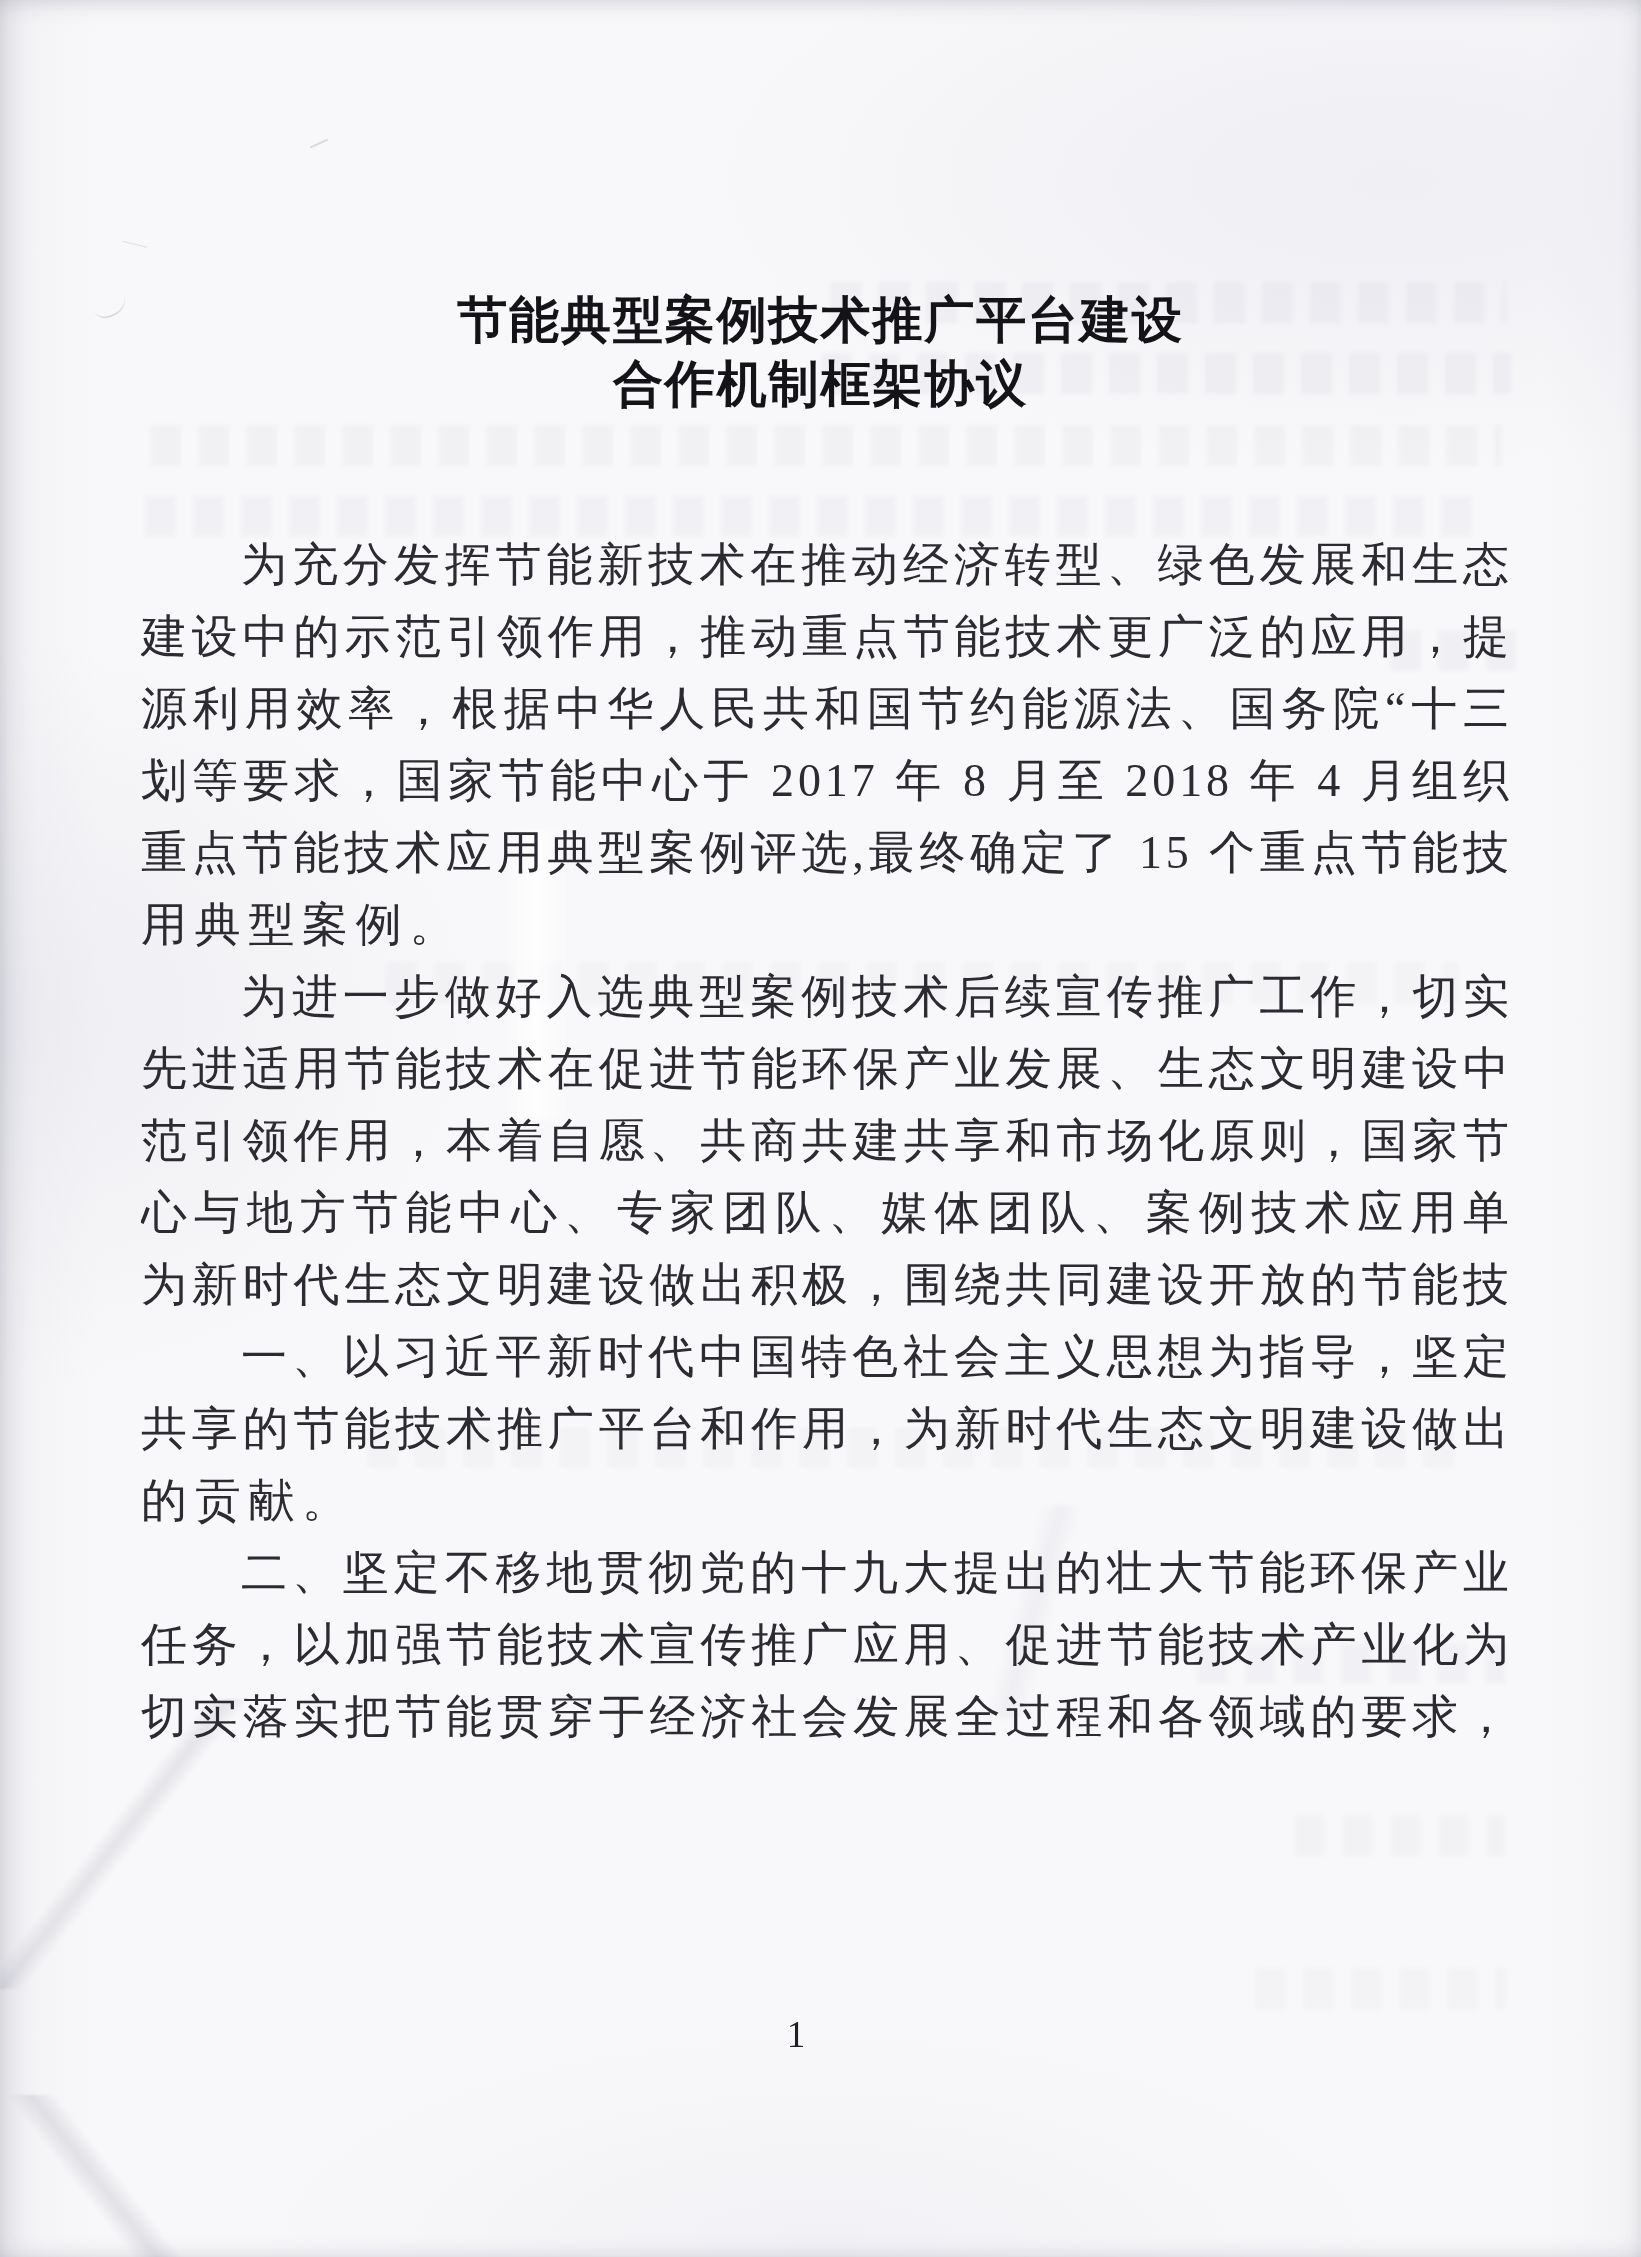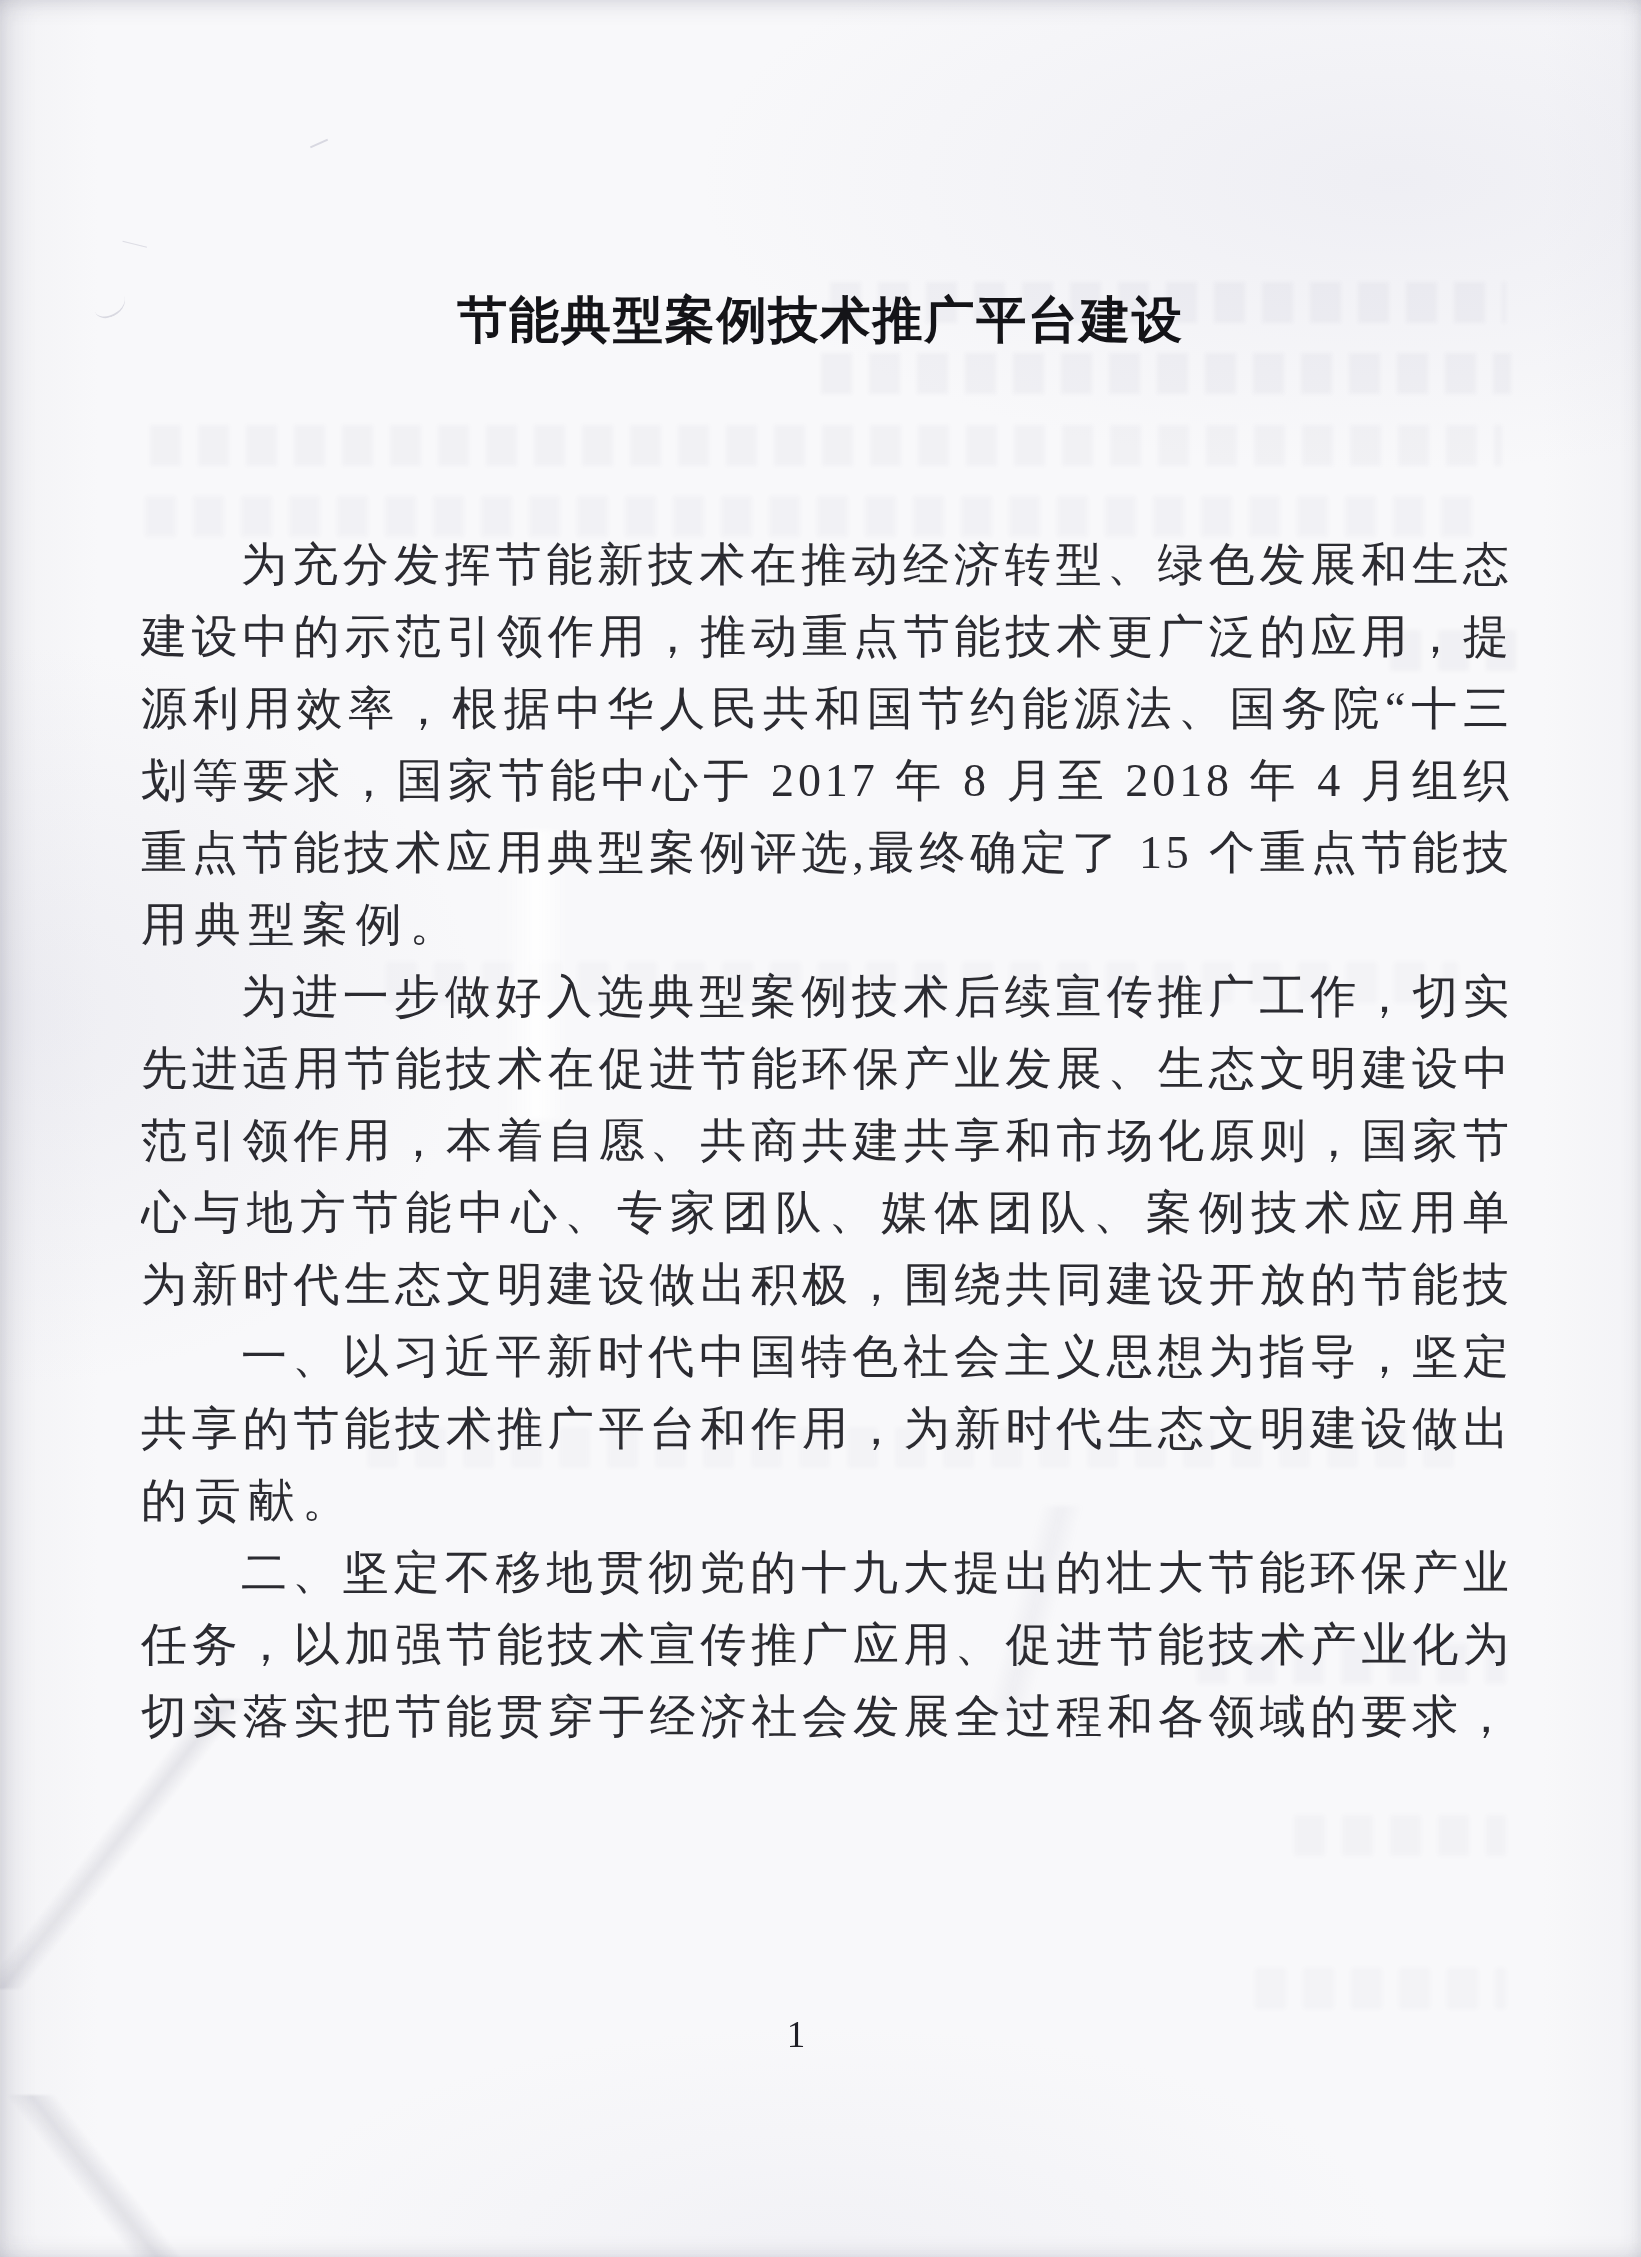--- a/index.html
+++ b/index.html
@@ -116,20 +116,21 @@
   <div class="crease c-diag-left"></div>
   <div class="crease c-corner-bl"></div>
   <div class="crease c-wrinkle-mid"></div>
 
   <div class="pencil p1"></div>
   <div class="pencil p2"></div>
   <div class="pencil p3"></div>
 
   <div class="title">
     <div class="title-line">节能典型案例技术推广平台建设</div>
+    <div class="title-line">合作机制框架协议</div>
   </div>
 
   <div class="doc-body" id="doc-body">
       <div class="para">
         <div class="line first">为充分发挥节能新技术在推动经济转型、绿色发展和生态文明</div>
         <div class="line">建设中的示范引领作用，推动重点节能技术更广泛的应用，提高能</div>
         <div class="line">源利用效率，根据中华人民共和国节约能源法、国务院“十三五”节</div>
         <div class="line">划等要求，国家节能中心于 2017 年 8 月至 2018 年 4 月组织开展了</div>
         <div class="line">重点节能技术应用典型案例评选,最终确定了 15 个重点节能技术应</div>
         <div class="line end">用典型案例。</div>

